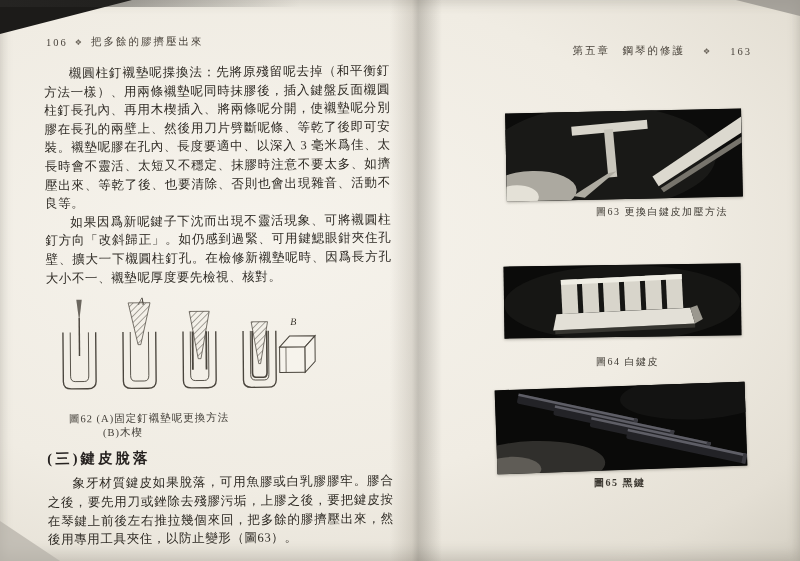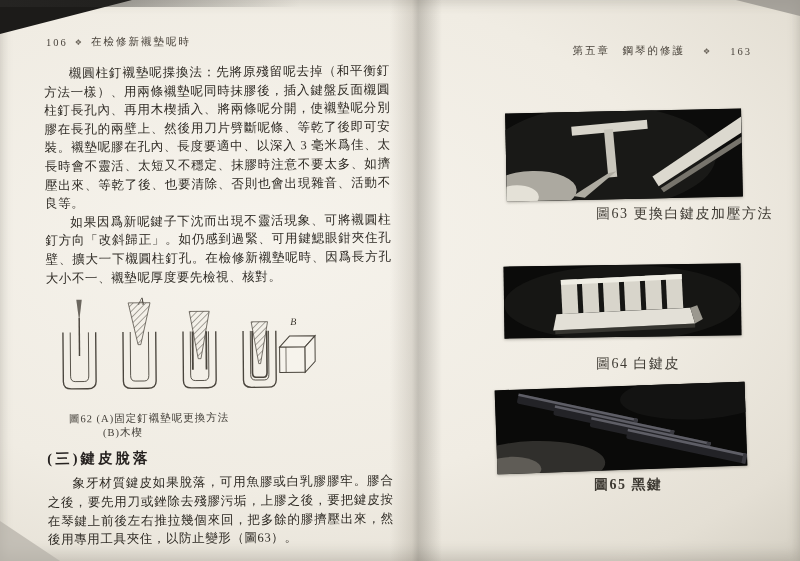--- a/index.html
+++ b/index.html
@@ -54,41 +54,41 @@
     font-size: 10.5px; color: #4a443c; letter-spacing: 2px;
     display: flex; justify-content: flex-end; gap: 18px; align-items: center;
   }
 
   .photo { position: absolute; overflow: hidden; box-shadow: 0 1px 3px rgba(50,45,38,0.35); background: #0b0b0a; }
   .photo svg { display: block; width: 100%; height: 100%; }
   #photo63 { left: 506px; top: 111px; width: 236px; height: 88px; transform: rotate(-1.2deg); }
   #photo64 { left: 504px; top: 265px; width: 237px; height: 72px; transform: rotate(-0.8deg); }
   #photo65 { left: 496px; top: 386px; width: 250px; height: 84px; transform: rotate(-2deg); }
 
-  .pcap { position: absolute; font-size: 14px; color: #3e3a33; letter-spacing: 1.5px; }
+  .pcap { position: absolute; font-size: 10px; color: #3e3a33; letter-spacing: 1.5px; }
   #cap63 { left: 596px; top: 205px; }
   #cap64 { left: 596px; top: 343px; margin-top: 12px; }
   #cap65 { left: 594px; top: 476px; font-weight: bold; }
 </style>
 </head>
 <body>
 
 <div class="scene">
 
   <div class="spread"></div>
   <div class="spine"></div>
   <div class="corner-tl"></div>
   <div class="corner-tl2"></div>
   <div class="corner-tr"></div>
   <div class="corner-bl"></div>
 
   <div class="l-header">
     <span>106</span>
     <span class="orn">❖</span>
-    <span>在檢修新襯墊呢時</span>
+    <span>把多餘的膠擠壓出來</span>
   </div>
 
   <div class="left-col">
     <p>櫬圓柱釘襯墊呢揲換法：先將原殘留呢去掉（和平衡釘方法一樣）、用兩條襯墊呢同時抹膠後，插入鍵盤反面櫬圓柱釘長孔內、再用木楔插入、將兩條呢分開，使襯墊呢分別膠在長孔的兩壁上、然後用刀片劈斷呢條、等乾了後即可安裝。襯墊呢膠在孔內、長度要適中、以深入 3 毫米爲佳、太長時會不靈活、太短又不穩定、抹膠時注意不要太多、如擠壓出來、等乾了後、也要清除、否則也會出現雜音、活動不良等。</p>
     <p>如果因爲新呢鍵子下沈而出現不靈活現象、可將襯圓柱釘方向「改斜歸正」。如仍感到過緊、可用鍵鰓眼鉗夾住孔壁、擴大一下櫬圓柱釘孔。在檢修新襯墊呢時、因爲長方孔大小不一、襯墊呢厚度要先檢視、核對。</p>
 
     <div class="figure">
       <svg viewBox="0 0 310 122" width="282" height="111">
         <defs>
           <pattern id="hatch" width="5" height="5" patternUnits="userSpaceOnUse" patternTransform="rotate(45)">

